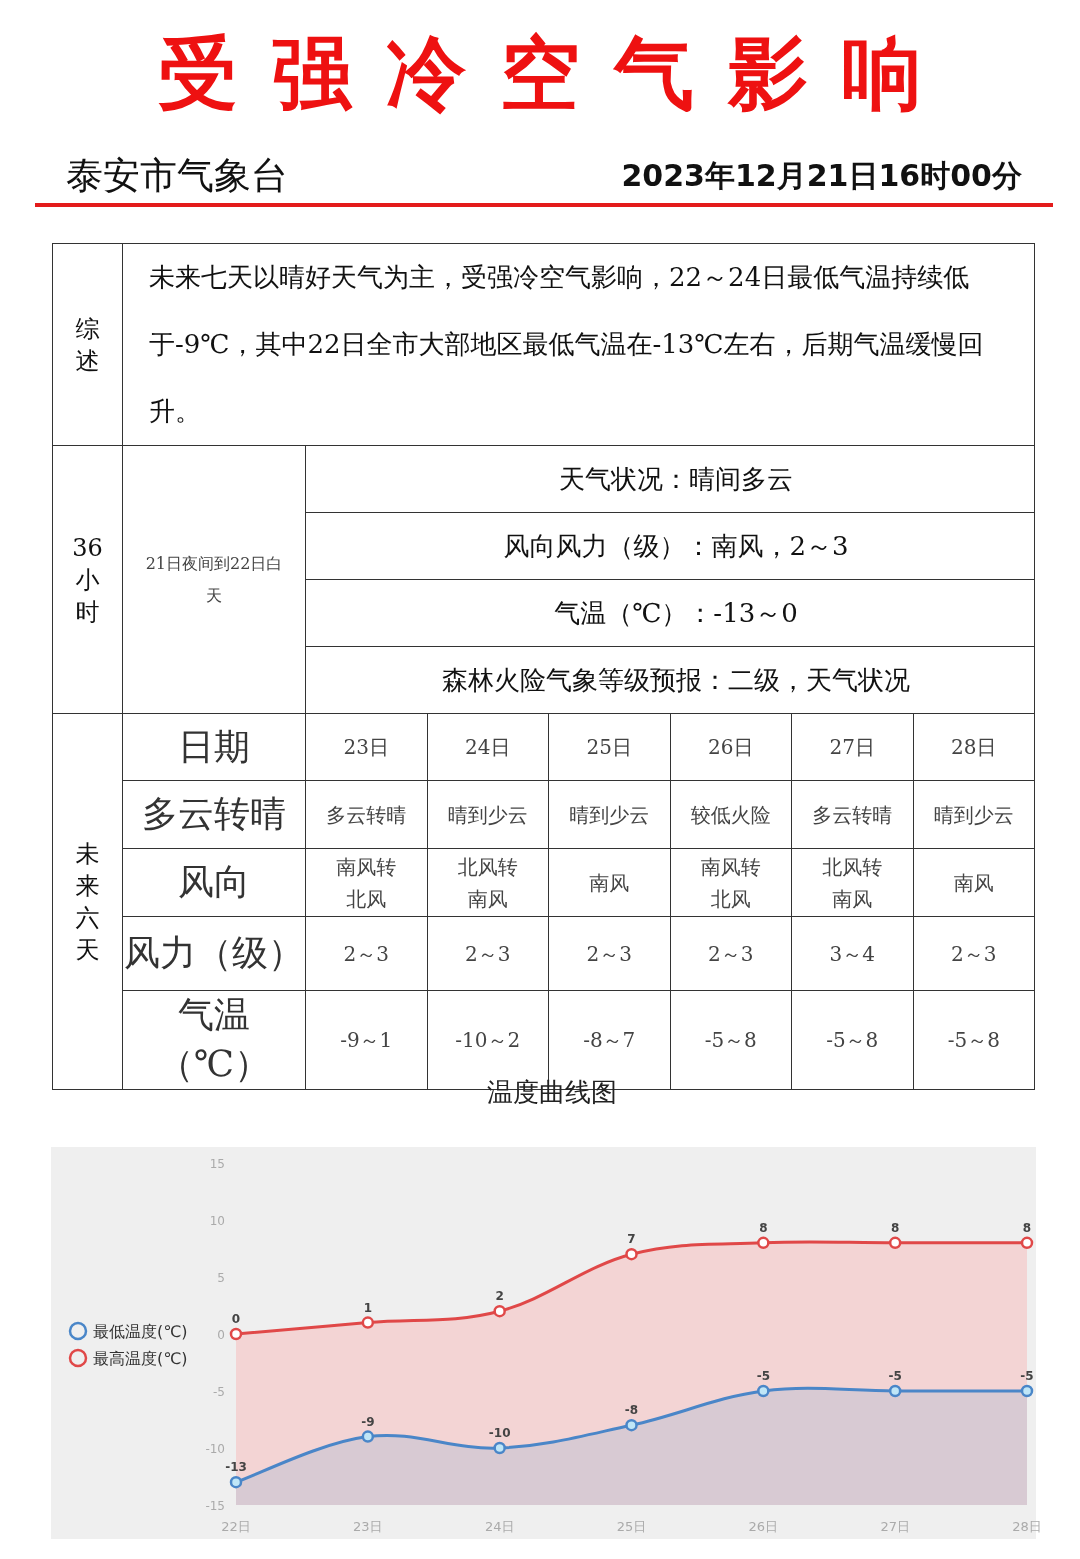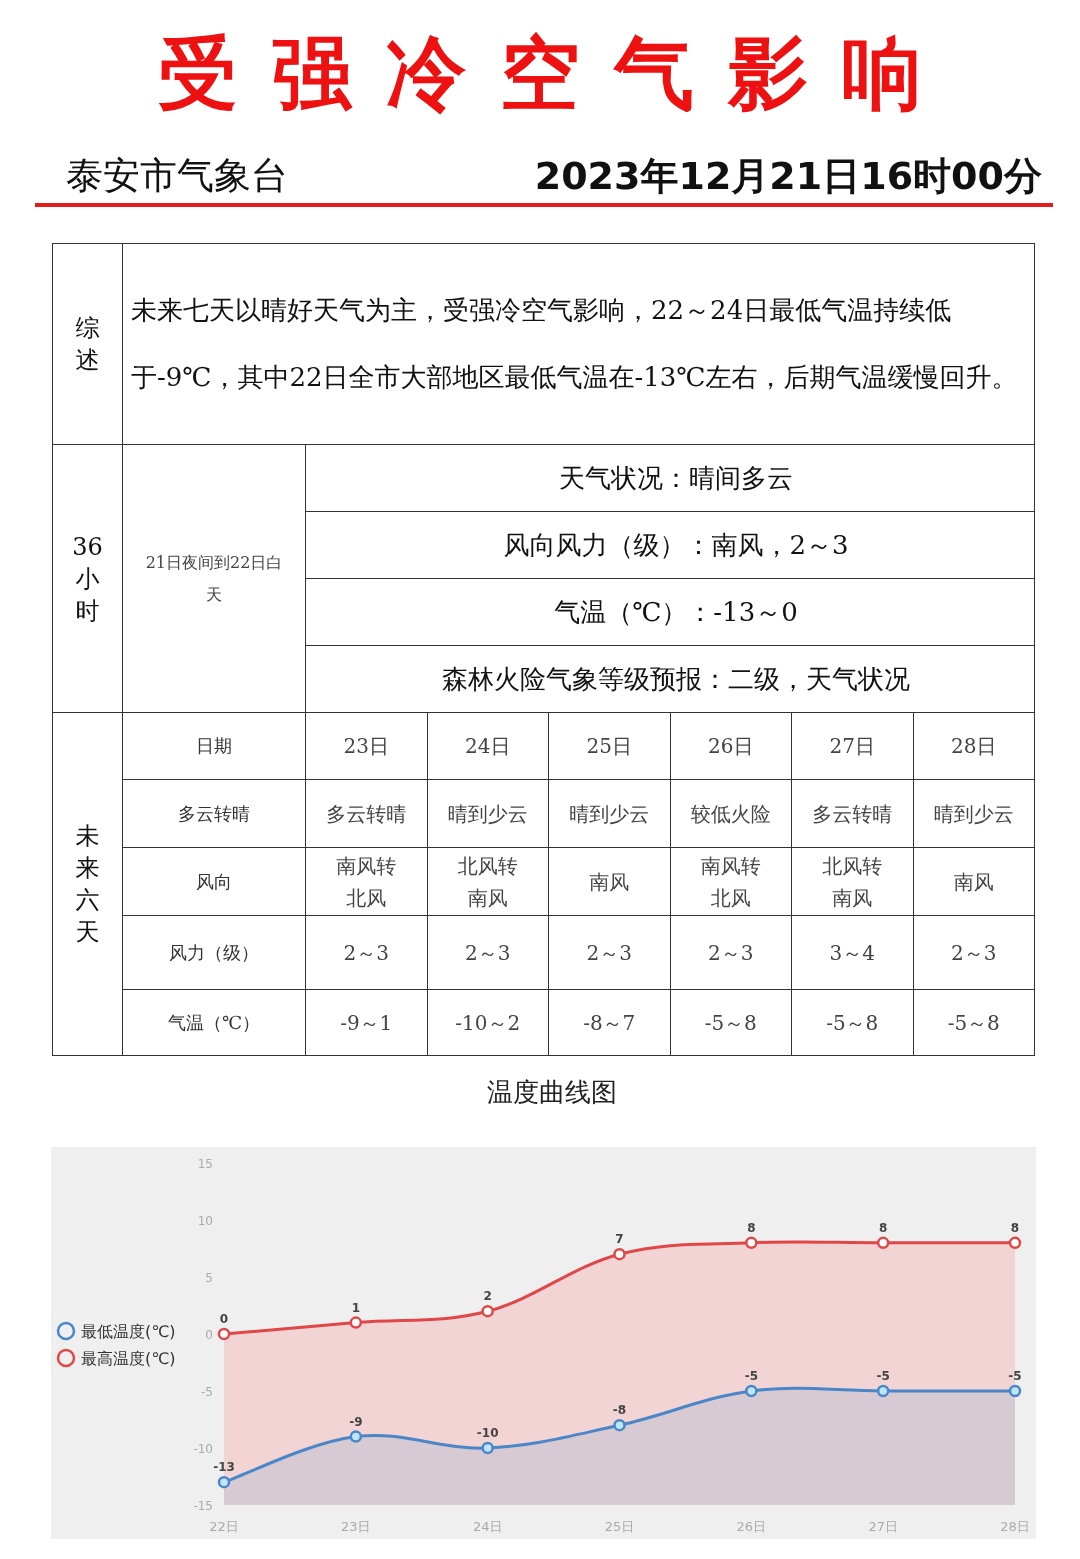--- a/index.html
+++ b/index.html
@@ -1,32 +1,32 @@
 <!DOCTYPE html>
 <html><head>
 <meta charset="utf-8">
 <style>
   * { box-sizing: border-box; margin: 0; padding: 0; }
   body { width: 1080px; height: 1559px; background: #fff; position: relative; overflow: hidden; font-family: "DejaVu Serif", "Liberation Serif", serif; color: #111; }
   .title { position: absolute; left: 0; top: 18px; width: 1080px; text-align: center; color: #ee1111; font-size: 80px; font-weight: bold; letter-spacing: 34px; padding-left: 34px; line-height: 110px; font-family: "DejaVu Serif", serif; }
   .org { position: absolute; left: 66px; top: 156px; font-size: 37px; line-height: 40px; font-family: "DejaVu Serif", serif; }
-  .issue { position: absolute; right: 38px; top: 156px; font-size: 38px; line-height: 40px; font-family: "DejaVu Sans", sans-serif; font-weight: bold; }
+  .issue { position: absolute; right: 58px; top: 156px; font-size: 30px; line-height: 40px; font-family: "DejaVu Sans", sans-serif; font-weight: bold; }
   .redline { position: absolute; left: 35px; top: 203px; width: 1018px; height: 4px; background: #e31b1b; }
 
   table.fc { position: absolute; left: 52px; top: 243px; width: 982px; border-collapse: collapse; table-layout: fixed; }
   table.fc td { border: 1.5px solid #333; text-align: center; vertical-align: middle; }
   .vlabel { font-size: 24px; line-height: 32px; }
-  .summary { text-align: left !important; font-size: 26px; line-height: 67px; padding: 0 10px 0 8px; height: 201px; }
+  .summary { text-align: left !important; font-size: 26px; line-height: 67px; padding: 0 10px 0 26px; height: 201px; }
   .day-range { font-size: 16px; line-height: 32px; color: #444; }
   .info { text-align: right; font-size: 26px; height: 67px; padding-left: 12px; }
-  .rowhead { font-size: 18px; color: #333; }
+  .rowhead { font-size: 36px; color: #333; }
   .cell { font-size: 20px; color: #444; line-height: 32px; }
 
   .chart-title { position: absolute; left: 12px; top: 1074px; width: 1080px; text-align: center; font-size: 26px; line-height: 36px; color: #222; }
-  .chart-wrap { position: absolute; left: 51px; top: 1147px; width: 985px; height: 392px; background: #efefef; }
+  .chart-wrap { position: absolute; left: 51px; top: 1147px; width: 985px; height: 392px; background: #efefef; padding-left: 12px; }
   svg text { font-family: "DejaVu Sans", sans-serif; }
 </style>
 </head>
 <body>
 
 <div class="title">受强冷空气影响</div>
 <div class="org">泰安市气象台</div>
 <div class="issue">2023年12月21日16时00分</div>
 <div class="redline"></div>
 

